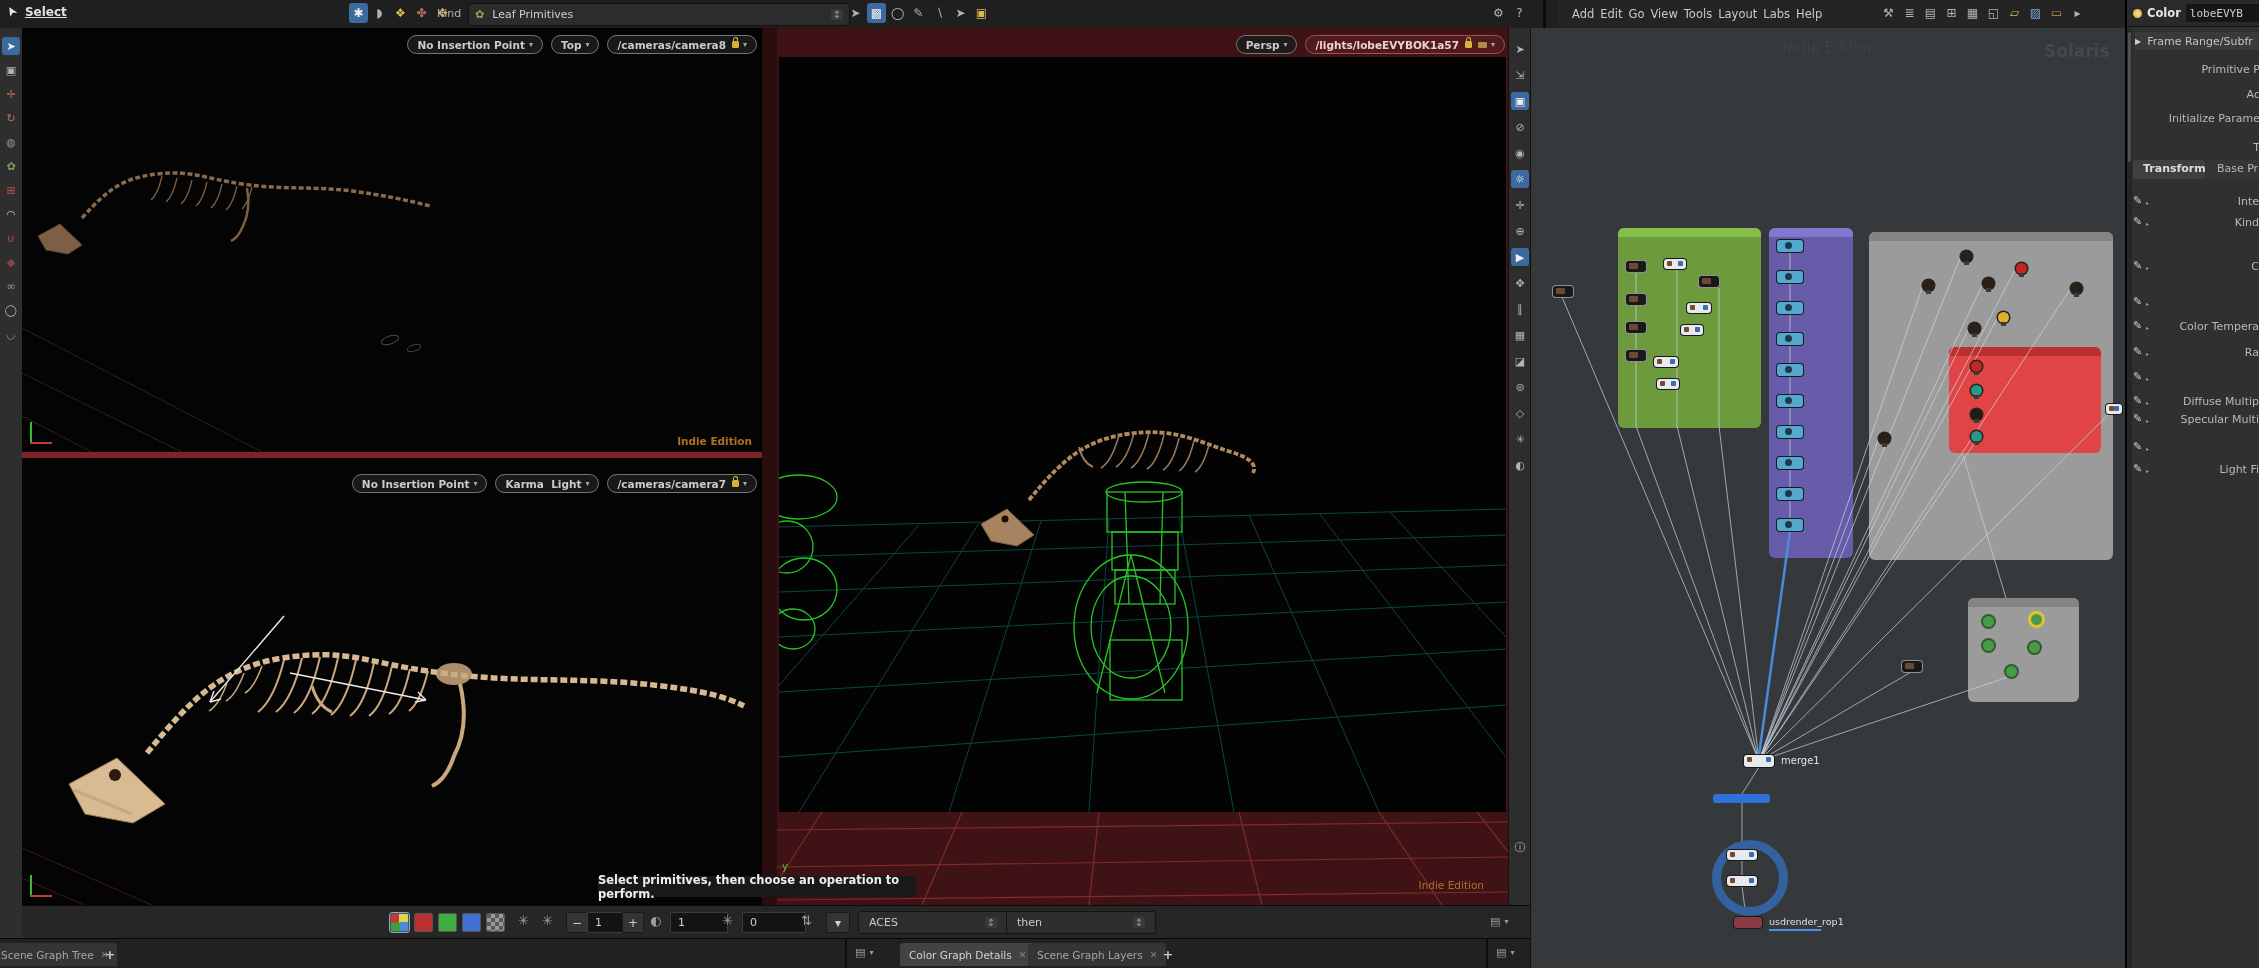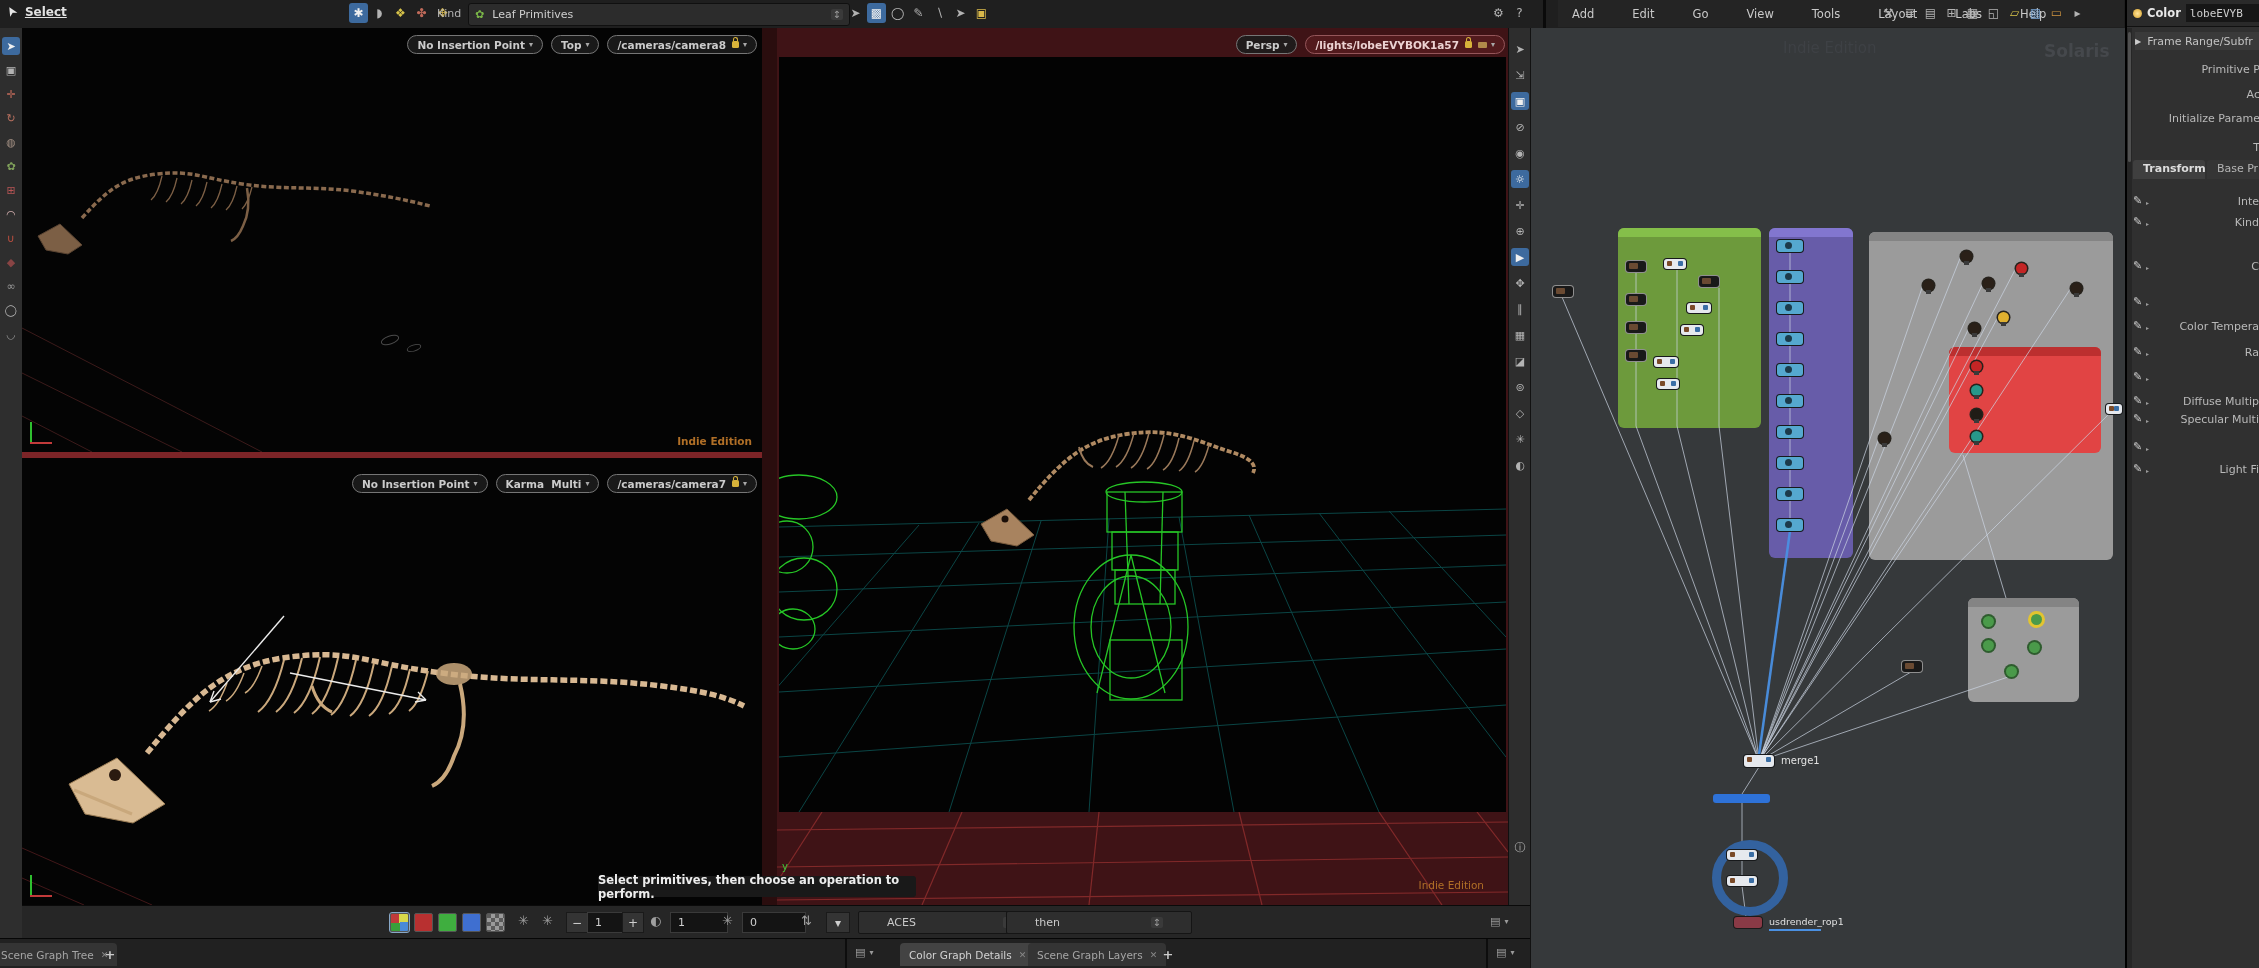--- a/index.html
+++ b/index.html
@@ -14,21 +14,21 @@
   .iconrow{position:absolute;top:3px;display:flex;align-items:center;}
   .ticon{display:inline-flex;align-items:center;justify-content:center;width:19px;height:20px;
          font-size:12px;color:#b3b3b3;border-radius:3px;margin:0 1px;flex:0 0 auto;}
   .ticon.hi{background:#3d6a9e;color:#f0f0f0;}
   #kind-label{position:absolute;left:437px;top:7px;color:#b5b5b5;}
   #kind-dd{position:absolute;left:468px;top:3px;width:368px;height:21px;background:#2c2c2c;
            border:1px solid #101010;border-radius:3px;display:flex;align-items:center;gap:8px;padding:0 6px;}
   #kind-dd .leaf{color:#7ab648;font-size:11px;}
   #kind-dd .val{flex:1;color:#cfcfcf;}
   .spinner{color:#9a9a9a;font-size:10px;background:#3a3a3a;border-radius:2px;padding:0 2px;}
-  #menubar{position:absolute;left:1558px;top:0;height:27px;display:flex;align-items:center;gap:38px;
+  #menubar{position:absolute;left:1558px;top:0;height:27px;display:flex;align-items:center;gap:6px;
            padding-left:14px;background:#242424;width:552px;}
   .menu-item{color:#c9c9c9;font-size:11.5px;}
   #net-menu-icons{left:1878px;top:3px;}
   #topbar-divider{position:absolute;left:1543px;top:0;width:3px;height:28px;background:#0a0a0a;}
   
   #left-rail{left:0;top:28px;width:22px;height:910px;background:#2e2e2e;border-right:1px solid #101010;
              display:flex;flex-direction:column;align-items:center;padding-top:6px;}
   #left-rail .ticon{width:18px;height:18px;margin:3px 0;font-size:11px;}
   
   #vp-area{left:22px;top:28px;width:1486px;height:877px;background:#330f11;}
@@ -62,21 +62,21 @@
   
   #disp-bar{left:22px;top:905px;width:1508px;height:33px;background:#262626;border-top:1px solid #0a0a0a;}
   .swatch{position:absolute;top:7px;width:17px;height:17px;border-radius:2px;border:1px solid #555;}
   #sw-multi{background:conic-gradient(#d8d84a 0 25%,#4a8ad8 0 50%,#3aa03a 0 75%,#c03a3a 0);outline:1px solid #88a8c8;}
   .field{position:absolute;top:6px;height:19px;background:#141414;border:1px solid #3a3a3a;color:#cfcfcf;
          display:flex;align-items:center;padding:0 7px;font-size:11px;}
   .dbtn{position:absolute;top:6px;height:19px;width:20px;background:#343434;border:1px solid #1a1a1a;color:#cfcfcf;
         display:flex;align-items:center;justify-content:center;font-size:12px;}
   .dicon{position:absolute;top:7px;color:#9f9f9f;font-size:13px;}
   .ddbox{position:absolute;top:5px;height:21px;background:#2e2e2e;border:1px solid #151515;border-radius:2px;
-         display:flex;align-items:center;gap:10px;padding:0 28px;color:#c9c9c9;}
+         display:flex;align-items:center;gap:10px;padding:0 10px;color:#c9c9c9;}
   
   #tabbar{left:0;top:938px;width:1530px;height:30px;background:#212121;border-top:1px solid #060606;}
   .btab{position:absolute;top:4px;height:23px;display:flex;align-items:center;gap:7px;padding:0 9px;
         background:#343434;border-radius:4px 4px 0 0;font-size:10.5px;color:#a5a5a5;}
   .btab.active{background:#434343;color:#d2d2d2;}
   .tclose{font-size:9px;color:#888;}
   .addtab{position:absolute;top:6px;width:20px;height:19px;display:flex;align-items:center;justify-content:center;
           color:#cccccc;font-size:13px;font-weight:bold;}
   .panectl{position:absolute;top:7px;display:flex;align-items:center;gap:4px;color:#9a9a9a;font-size:11px;}
   .vdiv{position:absolute;top:0;width:2px;height:30px;background:#0d0d0d;}
@@ -241,21 +241,21 @@
       </svg>
       <span class="watermark" style="right:10px;bottom:5px;">Indie Edition</span>
       <div class="axis"></div>
     </div>
 
     <div id="vp-red-divider"></div>
 
     <div class="vp" id="vp-front">
       <div class="pillrow" style="top:16px;right:5px;">
         <span class="pill"><b>No Insertion Point</b><span class="caret">▾</span></span>
-        <span class="pill"><b>Karma  Multi</b><span class="caret">▾</span></span>
+        <span class="pill"><b>Karma  Light</b><span class="caret">▾</span></span>
         <span class="pill"><b>/cameras/camera7</b><span class="lock"></span><span class="caret">▾</span></span>
       </div>
       <svg width="740" height="447">
         <g stroke="#511c1e" stroke-width="1" opacity="0.8">
           <line x1="0" y1="390" x2="130" y2="447"></line>
             <line x1="0" y1="420" x2="62" y2="447"></line>
         </g>
         <g>
           <path d="M95,300 l-48,26 l16,30 l48,9 l32,-19 z" fill="#d9bb93" stroke="#9a7c55"></path>
           <circle cx="93" cy="317" r="6" fill="#2a1a10"></circle>

